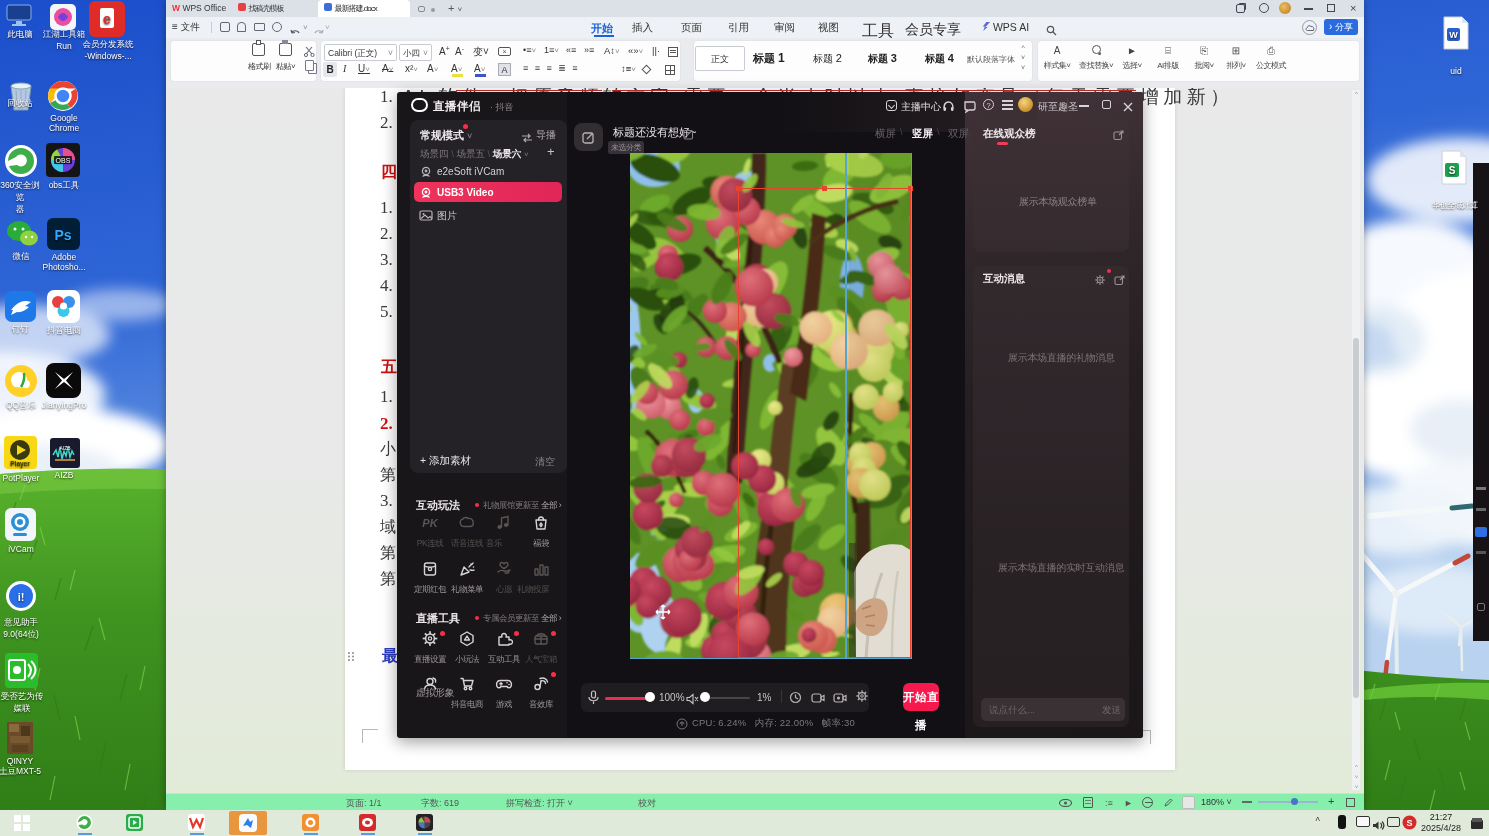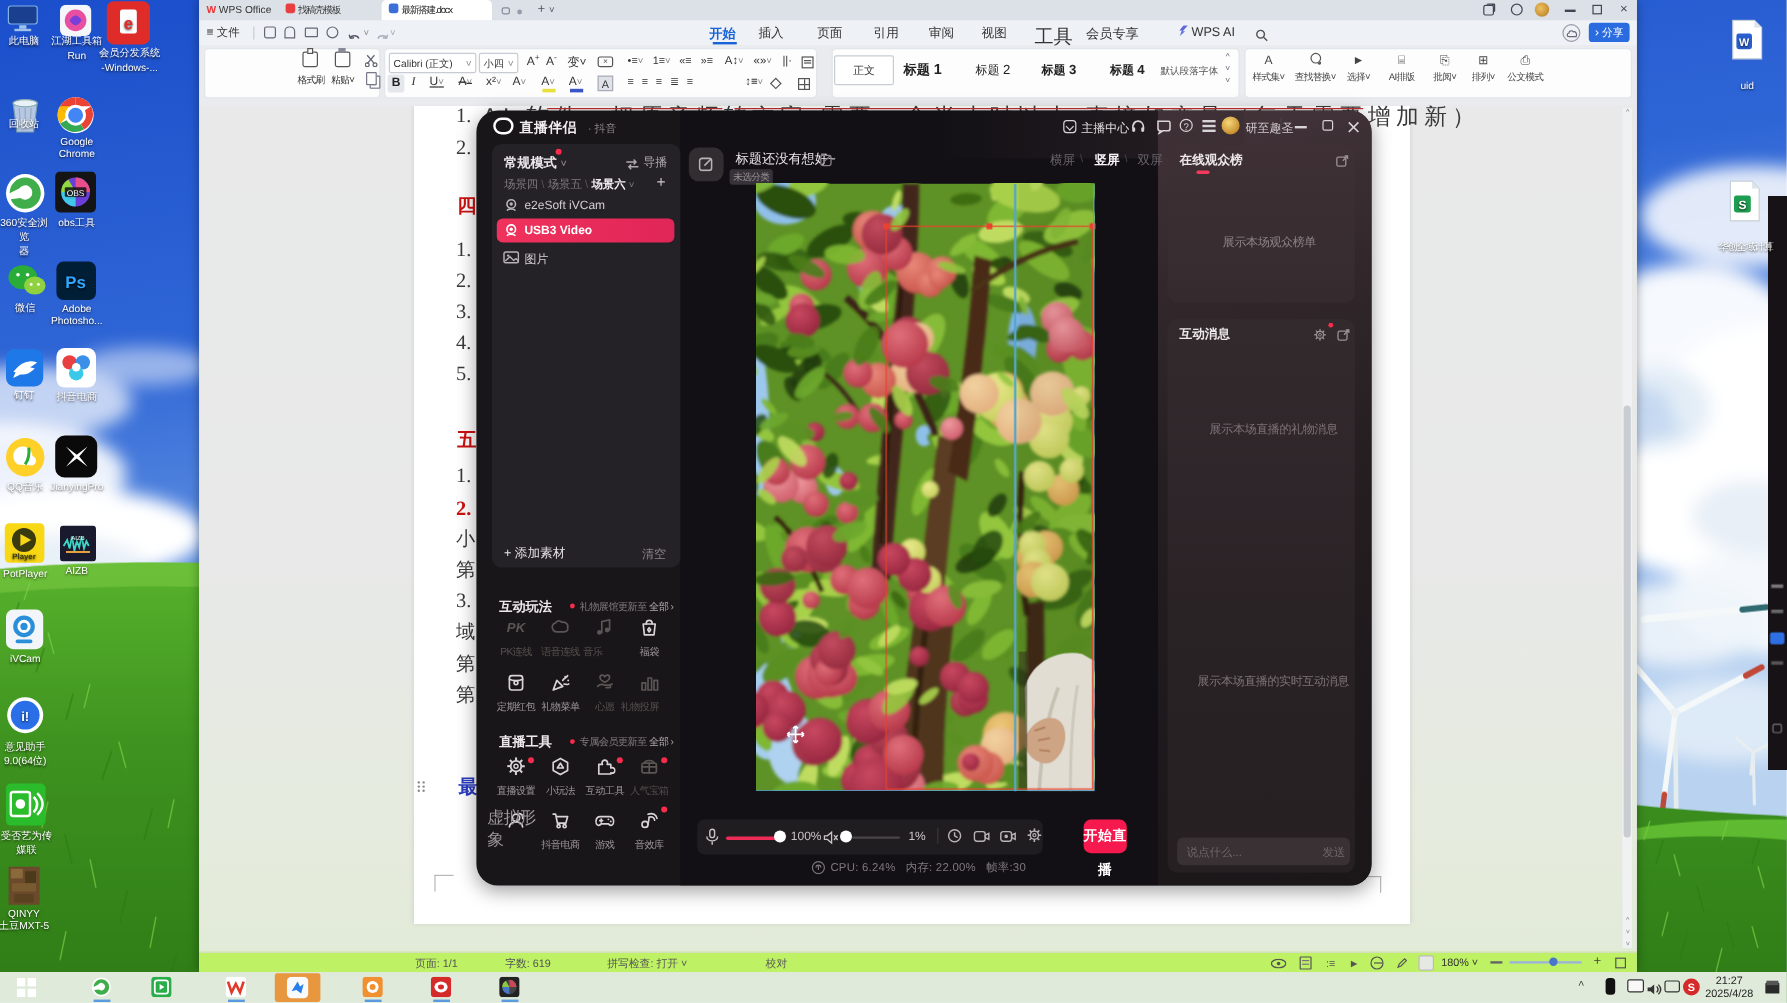--- a/index.html
+++ b/index.html
@@ -110,21 +110,21 @@
         </svg></div>
       <div class="a" style="left:159px;top:6px;font-size:8px;color:#aab">˅</div>
   <div class="a" style="left:425px;top:4px;font-size:11px;color:#1862d8;font-weight:bold">开始</div>
   <div class="a" style="left:428px;top:18px;width:20px;height:2px;background:#1862d8"></div>
   <div class="a" style="left:466px;top:4px;font-size:10.5px;color:#333">插入</div>
   <div class="a" style="left:515px;top:4px;font-size:10.5px;color:#333">页面</div>
   <div class="a" style="left:562px;top:4px;font-size:10.5px;color:#333">引用</div>
   <div class="a" style="left:608px;top:4px;font-size:10.5px;color:#333">审阅</div>
   <div class="a" style="left:652px;top:4px;font-size:10.5px;color:#333">视图</div>
   <div class="a" style="left:696px;top:4px;font-size:16px;color:#333">工具</div>
-  <div class="a" style="left:739px;top:4px;font-size:11px;color:#333">会员专享</div>
+  <div class="a" style="left:739px;top:4px;font-size:14px;color:#333">会员专享</div>
   <div class="a" style="left:816px;top:4px;font-size:10.5px;color:#333"><span style="display:inline-block;width:8px;height:9px;background:linear-gradient(135deg,#7a4fd8,#3a8fe8);clip-path:polygon(55% 0,100% 0,45% 55%,70% 55%,15% 100%,35% 50%,10% 50%)"></span> WPS AI</div>
   <div class="a" style="left:880px;top:5px;width:11px;height:11px"><svg width="11" height="11">
           <circle cx="4.5" cy="4.5" r="3.2" fill="none" stroke="#555" stroke-width="1.2"></circle>
           <path d="M7 7 L10 10" stroke="#555" stroke-width="1.2"></path>
         </svg></div>
   <div class="a" style="left:1136px;top:3px;width:15px;height:15px;border:1px solid #99a;border-radius:50%"><svg width="13" height="13" style="margin:1px">
           <path d="M3.5 8.5 C1.5 8.5 1.5 6 3.5 5.5 C3.5 3.5 6 3 7 4.5 C9 4 10.5 6 9.5 8.5 Z" fill="none" stroke="#667" stroke-width="1"></path>
         </svg></div>
   <div class="a" style="left:1158px;top:2px;width:34px;height:16px;background:#2a6be0;border-radius:3px;color:#fff;font-size:9px;text-align:center;line-height:16px"><span style="font-size:10px">›</span> 分享</div>
  </div>
@@ -244,21 +244,21 @@
   </div>
 
   <div class="a" style="left:1186px;top:2px;width:8px;height:700px;background:#f0f1f2"></div>
   <div class="a" style="left:1187px;top:250px;width:6px;height:360px;background:#c9cdd2;border-radius:3px"></div>
       <div class="a" style="left:1187px;top:3px;width:7px;height:7px;font-size:6px;color:#889;text-align:center;line-height:7px">^</div>
 <div class="a" style="left:1187px;top:686px;width:7px;height:7px;font-size:6px;color:#889;text-align:center;line-height:7px">˅</div>
 <div class="a" style="left:1187px;top:676px;width:7px;height:7px;font-size:6px;color:#889;text-align:center;line-height:7px">^</div>
 <div class="a" style="left:1187px;top:696px;width:7px;height:7px;font-size:6px;color:#889;text-align:center;line-height:7px">˅</div>
  </div>
 
- <div class="a" style="left:0;top:793px;width:1198px;height:17px;background:#bef264;border-top:1px solid #d8dbd5;font-size:9px;color:#555">
+ <div class="a" style="left:0;top:793px;width:1198px;height:17px;background:#86efac;border-top:1px solid #d8dbd5;font-size:9px;color:#555">
   <div class="a" style="left:180px;top:3px">页面: 1/1</div>
   <div class="a" style="left:255px;top:3px">字数: 619</div>
   <div class="a" style="left:340px;top:3px">拼写检查: 打开 ˅</div>
   <div class="a" style="left:472px;top:3px">校对</div>
   <div class="a" style="left:893px;top:5px;width:13px;height:8px"><svg width="13" height="8">
           <ellipse cx="6.5" cy="4" rx="6" ry="3.5" fill="none" stroke="#555" stroke-width="1.1"></ellipse>
           <circle cx="6.5" cy="4" r="1.5" fill="#555"></circle>
         </svg></div>
   <div class="a" style="left:917px;top:3px;width:10px;height:11px;border:1.1px solid #555;border-radius:1px">
         <div style="margin:2px 1px 0;height:1px;background:#777"></div>
@@ -275,21 +275,21 @@
   <div class="a" style="left:1016px;top:2px;width:13px;height:13px;border:1px solid #bbb;border-radius:2px;background:#e6e9e3"></div>
   <div class="a" style="left:1035px;top:3px;color:#333">180% ˅</div>
   <div class="a" style="left:1076px;top:7px;width:10px;height:1.5px;background:#666"></div>
   <div class="a" style="left:1092px;top:7px;width:60px;height:1.5px;background:#9db3d8"></div>
   <div class="a" style="left:1125px;top:4px;width:7px;height:7px;background:#4a76c9;border-radius:50%"></div>
   <div class="a" style="left:1162px;top:1px;font-size:11px;color:#444">+</div>
   <div class="a" style="left:1180px;top:4px;width:9px;height:9px;border:1.2px solid #555"></div>
  </div>
 </div>
 
-<div class="a" id="app" style="left:397px;top:92px;width:746px;height:646px;z-index:3;border-radius:18px;overflow:hidden;background:#191619;box-shadow:0 4px 16px rgba(0,0,0,0.38);font-family:'Liberation Sans',sans-serif">
+<div class="a" id="app" style="left:397px;top:92px;width:746px;height:646px;z-index:3;border-radius:3px;overflow:hidden;background:#191619;box-shadow:0 4px 16px rgba(0,0,0,0.38);font-family:'Liberation Sans',sans-serif">
 <div class="a" style="left:170px;top:0;width:398px;height:646px;background:#121014"></div>
 <div class="a" style="left:568px;top:0;width:178px;height:646px;background:linear-gradient(170deg,#43343a 0%,#32282c 22%,#261f22 45%,#1e191c 75%,#1b1719 100%)"></div>
 <div class="a" style="left:380px;top:0;width:260px;height:40px;background:linear-gradient(90deg,rgba(25,22,25,0),rgba(58,45,50,0.55));"></div>
 <div class="a" style="left:14px;top:6px;width:17px;height:14px;border:2px solid #fff;border-radius:7px"></div>
 <div class="a" style="left:36px;top:7px;font-size:11.5px;font-weight:bold;color:#f2eef0;letter-spacing:0.5px">直播伴侣</div>
 <div class="a" style="left:93px;top:9px;font-size:9px;color:#8a8487">· 抖音</div>
 <div class="a" style="left:489px;top:8px;width:11px;height:11px;border:1.2px solid #d8d3d6;border-radius:3px">
       <div class="a" style="left:2px;top:2px;width:5px;height:5px;border-bottom:1.2px solid #d8d3d6;border-left:1.2px solid #d8d3d6;transform:rotate(-45deg)"></div>
     </div>
 <div class="a" style="left:504px;top:8px;font-size:10px;color:#e5e0e3">主播中心</div>
@@ -425,21 +425,21 @@
         <path d="M3 9 L15 9 M9 6 L9 14" stroke="#5b5553" stroke-width="1.4" fill="none" stroke-linecap="round" stroke-linejoin="round"></path>
         <path d="M5 6 C5 3 13 3 13 6" stroke="#5b5553" stroke-width="1.4" fill="none" stroke-linecap="round" stroke-linejoin="round"></path>
       </svg></div>
     <div class="a" style="left:154px;top:539px;width:5px;height:5px;background:#fa2c4c;border-radius:50%"></div>
     <div class="a" style="left:120px;top:562px;width:48px;text-align:center;font-size:8.5px;color:#56504e;letter-spacing:-0.5px">人气宝箱</div>
 <div class="a" style="left:24px;top:583px;width:18px;height:17px"><svg width="18" height="17" viewBox="0 0 18 17">
         <circle cx="9" cy="6.5" r="3" stroke="#d8d3d6" stroke-width="1.4" fill="none" stroke-linecap="round" stroke-linejoin="round"></circle>
         <path d="M3.5 14 C4 10.5 7 10 9 10 C11 10 14 10.5 14.5 14" stroke="#d8d3d6" stroke-width="1.4" fill="none" stroke-linecap="round" stroke-linejoin="round"></path>
         <path d="M12 3 C14 3.5 15 5 14.5 7" stroke="#d8d3d6" stroke-width="1.4" fill="none" stroke-linecap="round" stroke-linejoin="round"></path>
       </svg></div>
-    <div class="a" style="left:9px;top:581px;width:48px;text-align:left;font-size:14px;color:#9b9598;letter-spacing:-0.5px">虚拟形象</div>
+    <div class="a" style="left:9px;top:594px;width:48px;text-align:right;font-size:10px;color:#9b9598;letter-spacing:-0.5px">虚拟形象</div>
 <div class="a" style="left:61px;top:583px;width:18px;height:17px"><svg width="18" height="17" viewBox="0 0 18 17">
         <path d="M3 3.5 L5 3.5 L6.5 11 L13.5 11 L15 5.5 L5.5 5.5" stroke="#d8d3d6" stroke-width="1.4" fill="none" stroke-linecap="round" stroke-linejoin="round"></path>
         <circle cx="7.5" cy="13.5" r="1.3" stroke="#d8d3d6" stroke-width="1.4" fill="none" stroke-linecap="round" stroke-linejoin="round"></circle>
         <circle cx="12.5" cy="13.5" r="1.3" stroke="#d8d3d6" stroke-width="1.4" fill="none" stroke-linecap="round" stroke-linejoin="round"></circle>
       </svg></div>
     <div class="a" style="left:46px;top:607px;width:48px;text-align:center;font-size:8.5px;color:#9b9598;letter-spacing:-0.5px">抖音电商</div>
 <div class="a" style="left:98px;top:583px;width:18px;height:17px"><svg width="18" height="17" viewBox="0 0 18 17">
         <path d="M5 5.5 L13 5.5 C16 5.5 17 9 16 11.5 C15.2 13.5 13 13 12 11.5 L6 11.5 C5 13 2.8 13.5 2 11.5 C1 9 2 5.5 5 5.5 Z" stroke="#d8d3d6" stroke-width="1.4" fill="none" stroke-linecap="round" stroke-linejoin="round"></path>
         <path d="M6 7.5 L6 10 M4.8 8.8 L7.2 8.8" stroke="#d8d3d6" stroke-width="1.4" fill="none" stroke-linecap="round" stroke-linejoin="round"></path>
         <circle cx="12" cy="7.8" r="0.8" fill="#d8d3d6"></circle>

